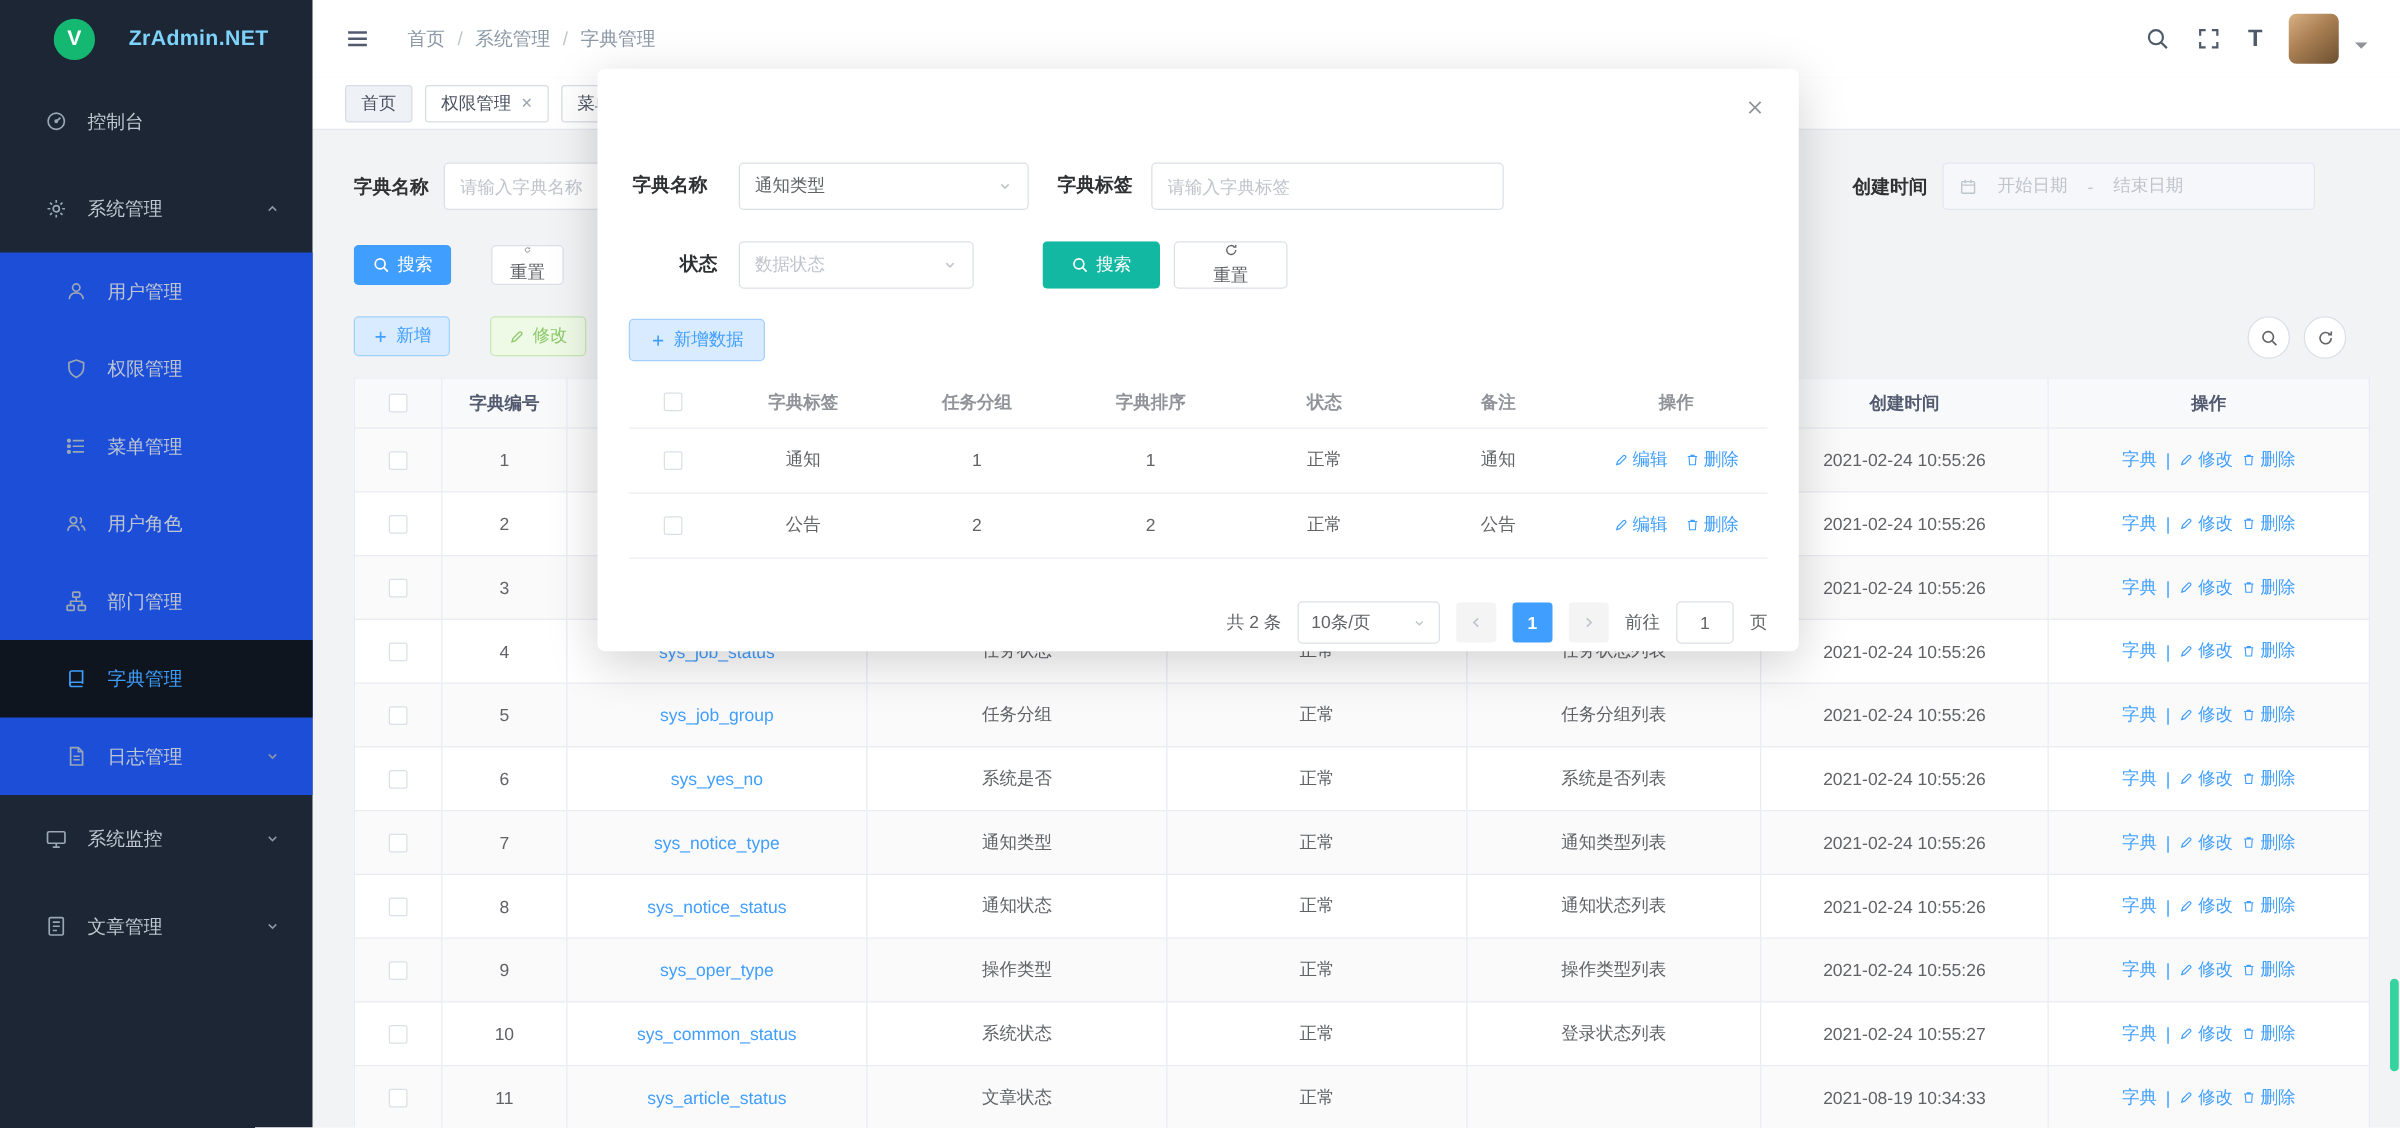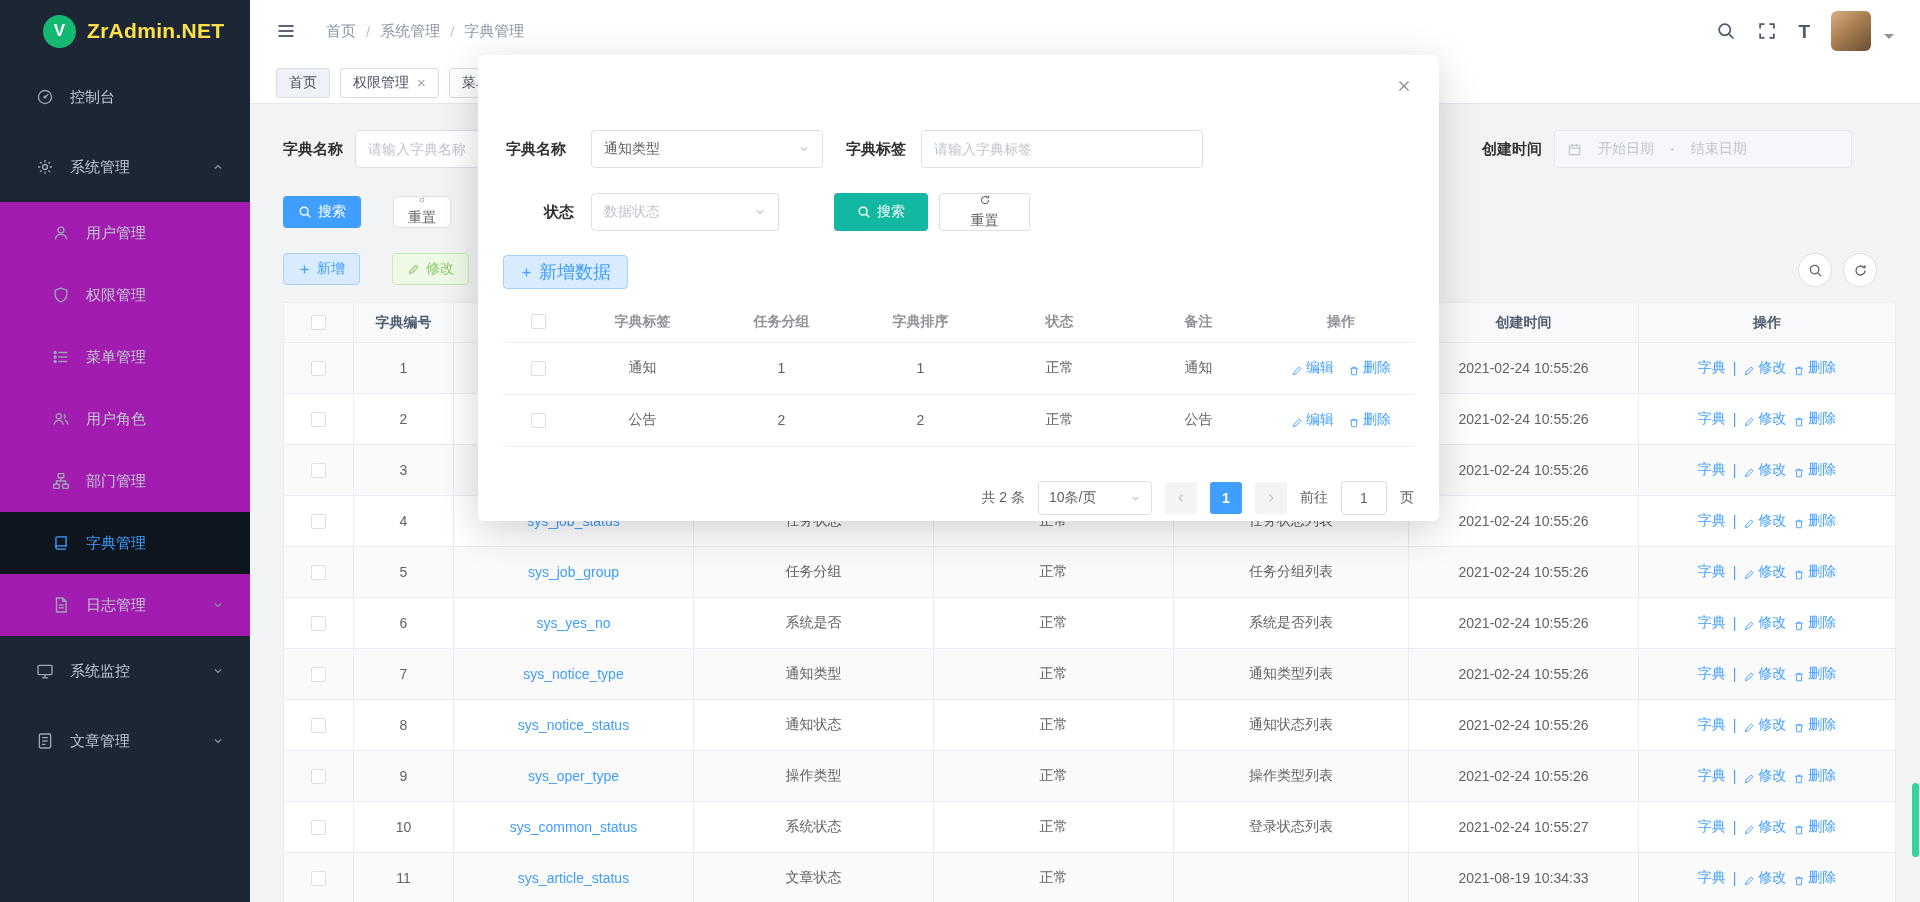--- a/index.html
+++ b/index.html
@@ -7,25 +7,25 @@
   body {
     font-family: "Liberation Sans", "DejaVu Sans", sans-serif;
     background:#f2f3f5; color:#606266; position:relative; font-size:14px;
   }
   svg { display:block; }
 
   
   .sidebar { position:absolute; left:0; top:0; width:250px; height:902px; background:#1c2634; z-index:5; }
   .logo-row { height:62px; display:flex; align-items:center; padding-left:43px; gap:11px; }
   .logo-circle { width:33px; height:33px; border-radius:50%; background:#15b871; color:#fff; font-weight:bold; font-size:17px; display:flex; align-items:center; justify-content:center; }
-  .logo-text { color:#fde047; font-size:21px; font-weight:bold; letter-spacing:.3px; }
+  .logo-text { color:#7dd3fc; font-size:17px; font-weight:bold; letter-spacing:.3px;margin-left:16px; }
   .side-item { height:70px; display:flex; align-items:center; padding-left:36px; gap:16px; color:#bfc7d3; font-size:15px; cursor:pointer; }
   .side-icon { color:#9aa7b5; width:18px; height:18px; flex:none; }
   .side-chevron { margin-left:auto; margin-right:26px; color:#8b97a5; }
-  .side-sub { background:#a21caf; }
+  .side-sub { background:#1d4ed8; }
   .side-sub .side-item { height:62px; padding-left:52px; }
   .side-item.active { background:#0e151e; color:#409eff; }
   .side-item.active .side-icon { color:#409eff; }
 
   
   .topbar { position:absolute; left:250px; top:0; width:1670px; height:62px; background:#fff; display:flex; align-items:center; padding:0 26px; z-index:4; }
   .hamburger { color:#515a6e; cursor:pointer; }
   .breadcrumb { display:flex; align-items:center; gap:10px; margin-left:30px; font-size:15px; }
   .bc-first { color:#303133; }
   .bc-item { color:#8a97a5; }
@@ -62,36 +62,36 @@
   .tool-circles { position:absolute; top:149px; right:43px; display:flex; gap:11px; }
   .circle-btn { width:34px; height:34px; border-radius:50%; border:1px solid #dcdfe6; background:#fff; color:#606266; display:flex; align-items:center; justify-content:center; cursor:pointer; }
 
   .table-wrap { position:absolute; left:33px; top:198px; }
   .main-table { border-collapse:collapse; table-layout:fixed; width:1612px; background:#fff; font-size:14px; color:#606266; }
   .main-table th, .main-table td { border:1px solid #e9ecf2; text-align:center; background:#fff; }
   .main-table th { height:40px; background:#f8f9fb; color:#515a6e; font-weight:bold; }
   .main-table td { height:51px; }
   .main-table tbody tr:nth-child(odd) td { background:#fafafa; }
   .cb { width:15px; height:15px; border:1px solid #dcdfe6; border-radius:2px; background:#fff; margin:0 auto; cursor:pointer; }
-  .link { color:#409eff; text-decoration:none; cursor:pointer; display:inline-flex; align-items:flex-end; gap:3px; }
+  .link { color:#409eff; text-decoration:none; cursor:pointer; display:inline-flex; align-items:center; gap:3px; }
   .ops { display:flex; justify-content:center; align-items:center; gap:7px; }
   .link-sep { color:#409eff; }
 
   
   .dialog { position:absolute; left:478px; top:55px; width:961px; height:466px; background:#fff; border-radius:6px; box-shadow:0 10px 40px rgba(0,0,0,.18); z-index:20; }
   .dlg-close { position:absolute; right:26px; top:22px; color:#909399; cursor:pointer; }
   .dlg-label { position:absolute; font-size:15px; font-weight:bold; color:#303133; line-height:38px; white-space:nowrap; }
   .select { position:absolute; height:38px; border:1px solid #dcdfe6; border-radius:4px; background:#fff; display:flex; align-items:center; justify-content:space-between; padding:0 12px; font-size:14px; cursor:pointer; }
   .select .val { color:#606266; }
   .select .ph { color:#bfc4cc; }
   .select-arrow { color:#c0c4cc; }
   .dlg-input { position:absolute; }
   .btn38 { height:38px; }
   .btn-teal { background:#12b8a2; color:#fff; }
-  .btn-add-data { position:absolute; left:25px; top:200px; height:34px; background:#d9ecff; border:1px solid #a3d0ff; color:#409eff; border-radius:4px; display:inline-flex; align-items:center; gap:6px; padding:0 16px; font-size:18px; cursor:pointer; }
+  .btn-add-data { position:absolute; left:25px; top:200px; height:34px; background:#d9ecff; border:1px solid #a3d0ff; color:#409eff; border-radius:4px; display:inline-flex; align-items:center; gap:6px; padding:0 16px; font-size:14px; cursor:pointer; }
 
   .dlg-table-wrap { position:absolute; left:25px; top:247px; }
   .dlg-table { width:911px; border-collapse:collapse; table-layout:fixed; font-size:14px; color:#606266; }
   .dlg-table th { height:40px; color:#909399; font-weight:bold; border-bottom:1px solid #ebeef5; text-align:center; }
   .dlg-table td { height:52px; border-bottom:1px solid #ebeef5; text-align:center; }
 
   .pager { position:absolute; right:25px; top:425px; height:36px; display:flex; align-items:center; gap:13px; font-size:14px; color:#606266; }
   .pg-size { width:114px; height:34px; border:1px solid #dcdfe6; border-radius:4px; display:flex; align-items:center; justify-content:space-between; padding:0 10px; color:#606266; cursor:pointer; }
   .pg-btn { width:32px; height:32px; border-radius:3px; background:#f4f4f5; color:#c0c4cc; display:flex; align-items:center; justify-content:center; cursor:pointer; }
   .pg-num { width:32px; height:32px; border-radius:3px; background:#409eff; color:#fff; display:flex; align-items:center; justify-content:center; font-weight:bold; cursor:pointer; }

